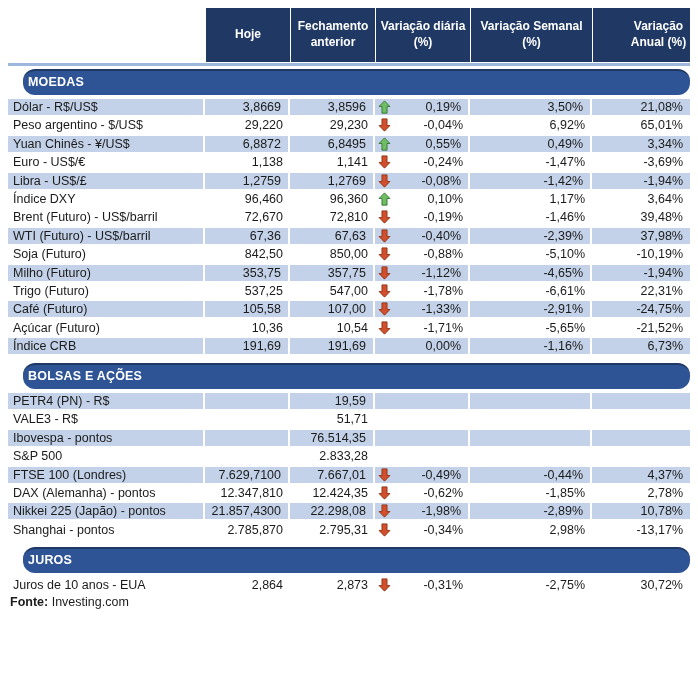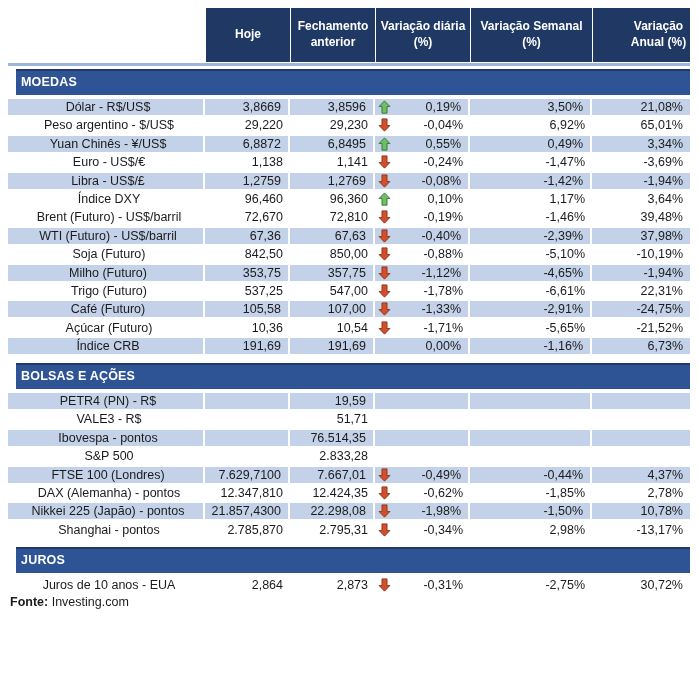--- a/index.html
+++ b/index.html
@@ -36,36 +36,37 @@
 
   .header-underline {
     height: 3px; margin-top: 1px;
     background: var(--header-underline, #9CB6DC);
   }
 
   
   .section-bar {
     box-sizing: border-box;
     height: 26px;
-    margin: 9px 0 4px 8px;
+    margin: 9px 0 4px 15px;
     background: var(--section-bg, #2F5496);
     border-top: 2px solid var(--section-top, #1F3864);
     color: #ffffff;
     font-weight: bold;
     font-size: 12.5px;
     line-height: 23px;
     padding-left: 5px;
     letter-spacing: 0.2px;
+    border-radius: 12px;
   }
   #sections > .section-bar:first-child { margin-top: 3px; }
 
   
   .row { display: flex; height: 16px; margin-bottom: 2.4px; font-size: 12.5px; }
   .cell { box-sizing: border-box; height: 16px; line-height: 16px; overflow: hidden; }
-  .c-label { width: 197px; padding-left: 5px; white-space: nowrap; text-align: center; }
+  .c-label { width: 197px; padding-left: 5px; white-space: nowrap; }
   .c-num { text-align: right; padding-right: 7px; white-space: nowrap; }
   .row.shaded .cell { background: var(--row-shaded, #C3D2E8); border-right: 2px solid #ffffff; }
   .row.shaded .cell:last-child { border-right: none; }
   .c-daily { position: relative; }
   .c-daily svg { position: absolute; left: 3px; top: 1px; }
 
   
   .footer { padding-left: 2px; font-size: 12.5px; }
   .footer .bold { font-weight: bold; }
 </style>
@@ -282,21 +283,21 @@
         <div class="cell c-num w-weekly">-1,85%</div>
         <div class="cell c-num w-annual">2,78%</div>
       </div>
       <div class="row shaded">
         <div class="cell c-label">Nikkei 225 (Japão) - pontos</div>
         <div class="cell c-num w-hoje">21.857,4300</div>
         <div class="cell c-num w-fech">22.298,08</div>
         <div class="cell c-num w-daily c-daily"><svg viewBox="0 0 14 16" width="13" height="14">
             <path d="M7 15 L0.8 8.6 H4.1 V1 H9.9 V8.6 H13.2 Z" fill="#D14F2C" stroke="#8C3110" stroke-width="1" stroke-linejoin="round"></path>
           </svg><span>-1,98%</span></div>
-        <div class="cell c-num w-weekly">-1,50%</div>
+        <div class="cell c-num w-weekly">-2,89%</div>
         <div class="cell c-num w-annual">10,78%</div>
       </div>
       <div class="row">
         <div class="cell c-label">Shanghai - pontos</div>
         <div class="cell c-num w-hoje">2.785,870</div>
         <div class="cell c-num w-fech">2.795,31</div>
         <div class="cell c-num w-daily c-daily"><svg viewBox="0 0 14 16" width="13" height="14">
             <path d="M7 15 L0.8 8.6 H4.1 V1 H9.9 V8.6 H13.2 Z" fill="#D14F2C" stroke="#8C3110" stroke-width="1" stroke-linejoin="round"></path>
           </svg><span>-0,34%</span></div>
         <div class="cell c-num w-weekly">2,98%</div>

